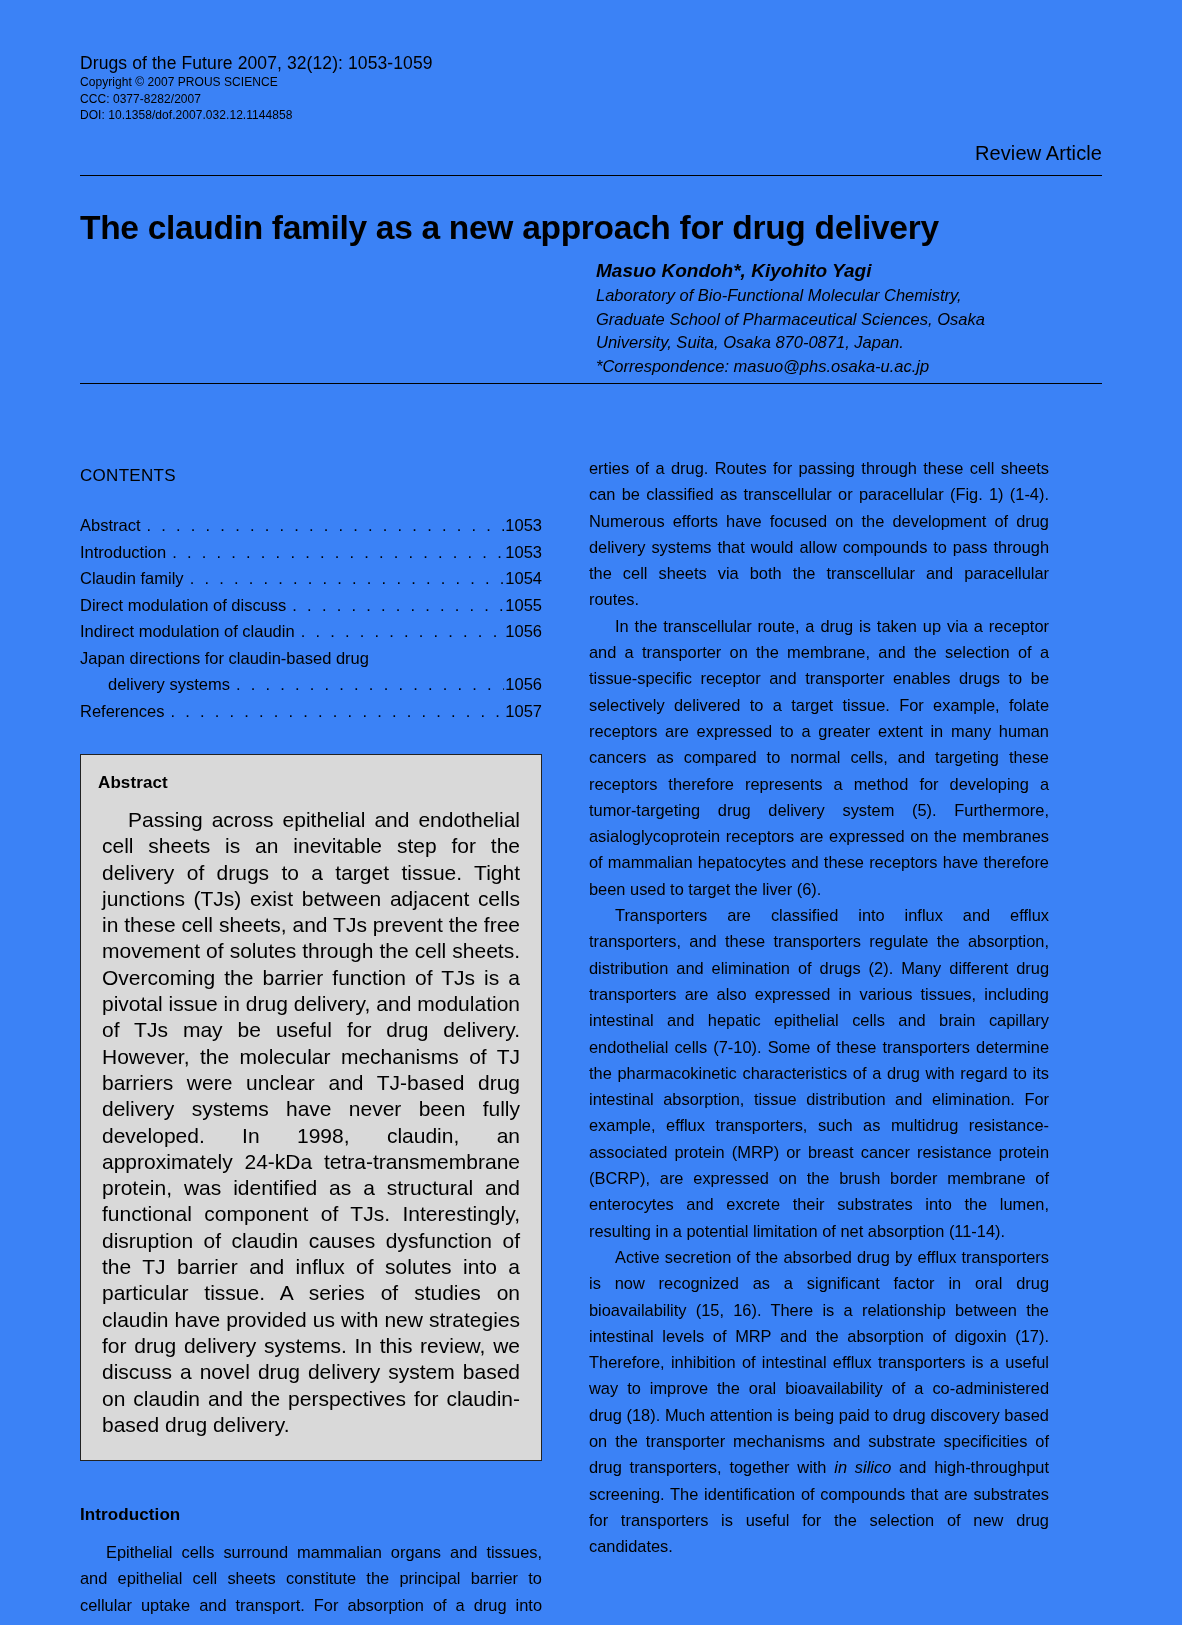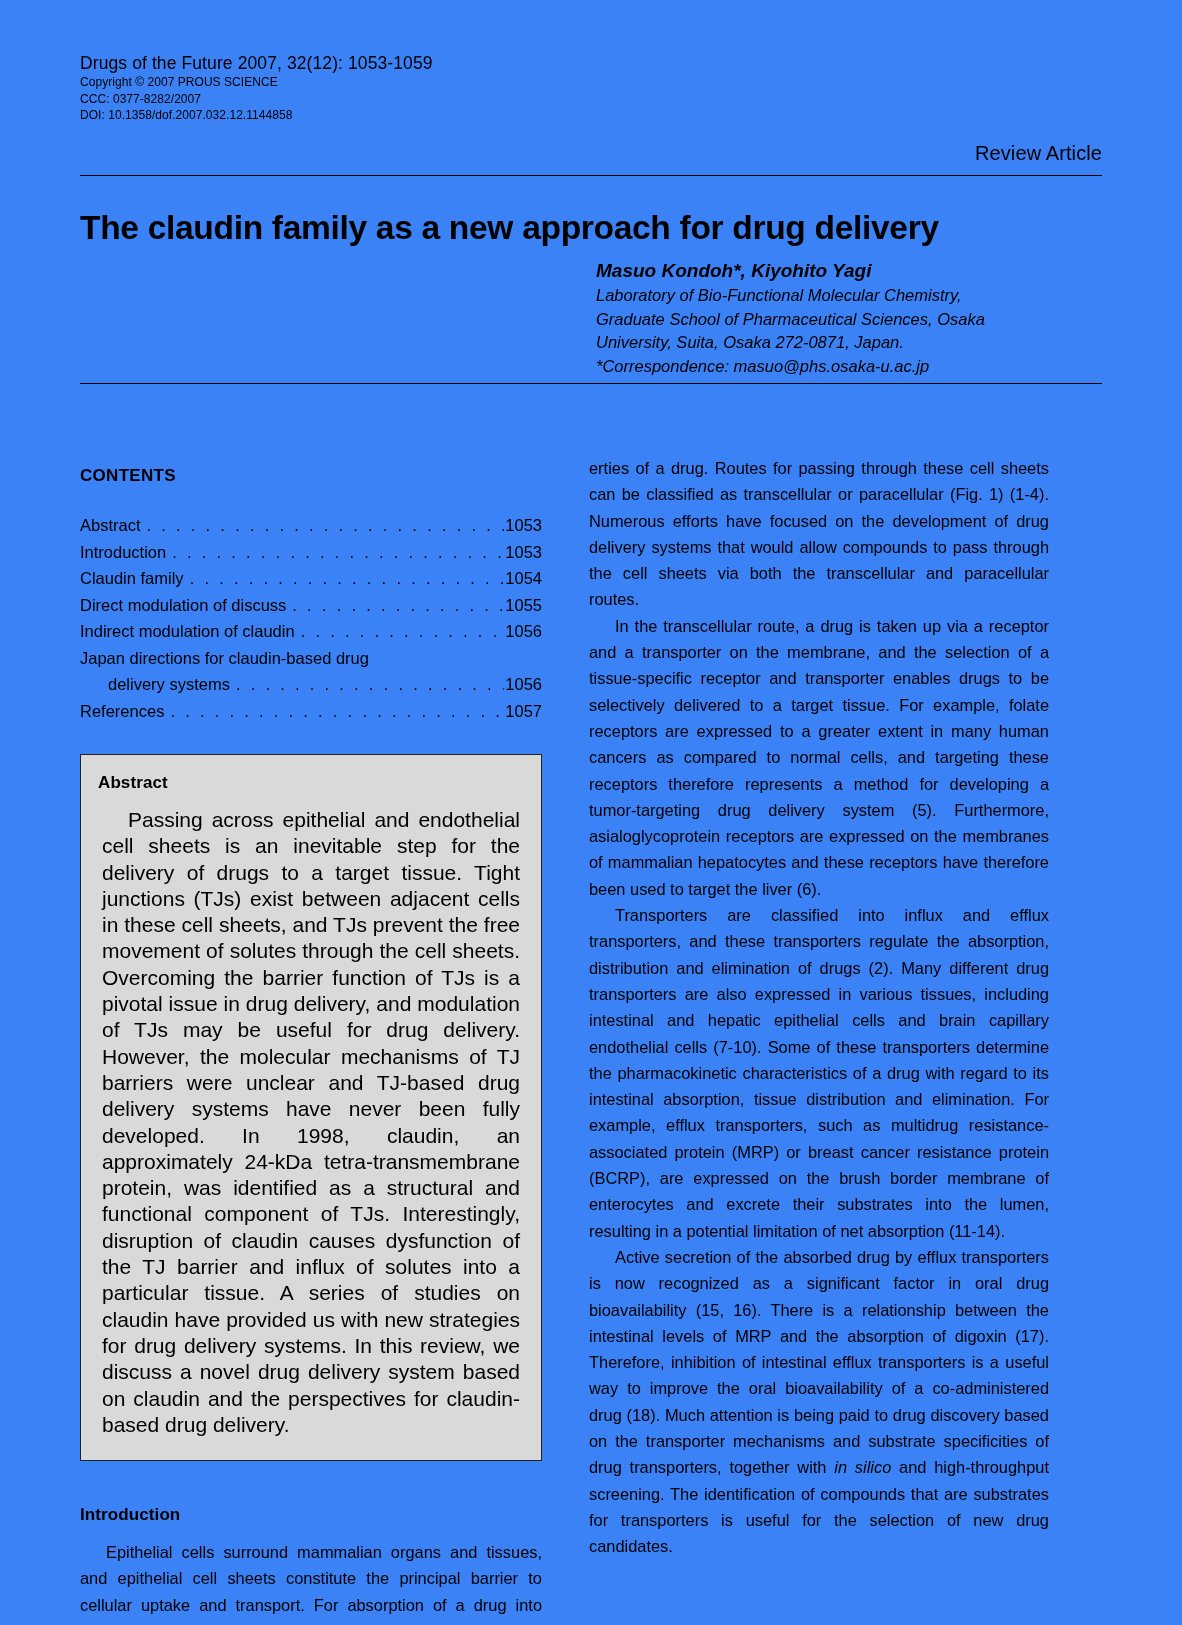--- a/index.html
+++ b/index.html
@@ -102,21 +102,21 @@
   }
   .col-right {
     position: absolute;
     left: 589px;
     top: 455px;
     width: 460px;
   }
 
   h2.section-head {
     font-size: 17px;
-    font-weight: bold;
+    font-weight: normal;
     margin: 0 0 26px 0;
     letter-spacing: 0.3px;
   }
   h2.intro-head {
     font-size: 17px;
     font-weight: bold;
     margin: 0 0 14px 0;
     letter-spacing: 0.1px;
   }
 
@@ -197,21 +197,21 @@
   <div class="review-label">Review Article</div>
 
   <div class="rule rule-top"></div>
 
   <h1 class="title">The claudin family as a new approach for drug delivery</h1>
 
   <div class="authors-block">
     <div class="authors-names">Masuo Kondoh*, Kiyohito Yagi</div>
     <div class="affiliation">Laboratory of Bio-Functional Molecular Chemistry,</div>
     <div class="affiliation">Graduate School of Pharmaceutical Sciences, Osaka</div>
-    <div class="affiliation">University, Suita, Osaka 272-0871, Japan.</div>
+    <div class="affiliation">University, Suita, Osaka 870-0871, Japan.</div>
     <div class="affiliation">*Correspondence: masuo@phs.osaka-u.ac.jp</div>
   </div>
 
   <div class="rule rule-bottom"></div>
 
   <div class="col-left">
 
     <h2 class="section-head">CONTENTS</h2>
 
     <ul class="toc">

